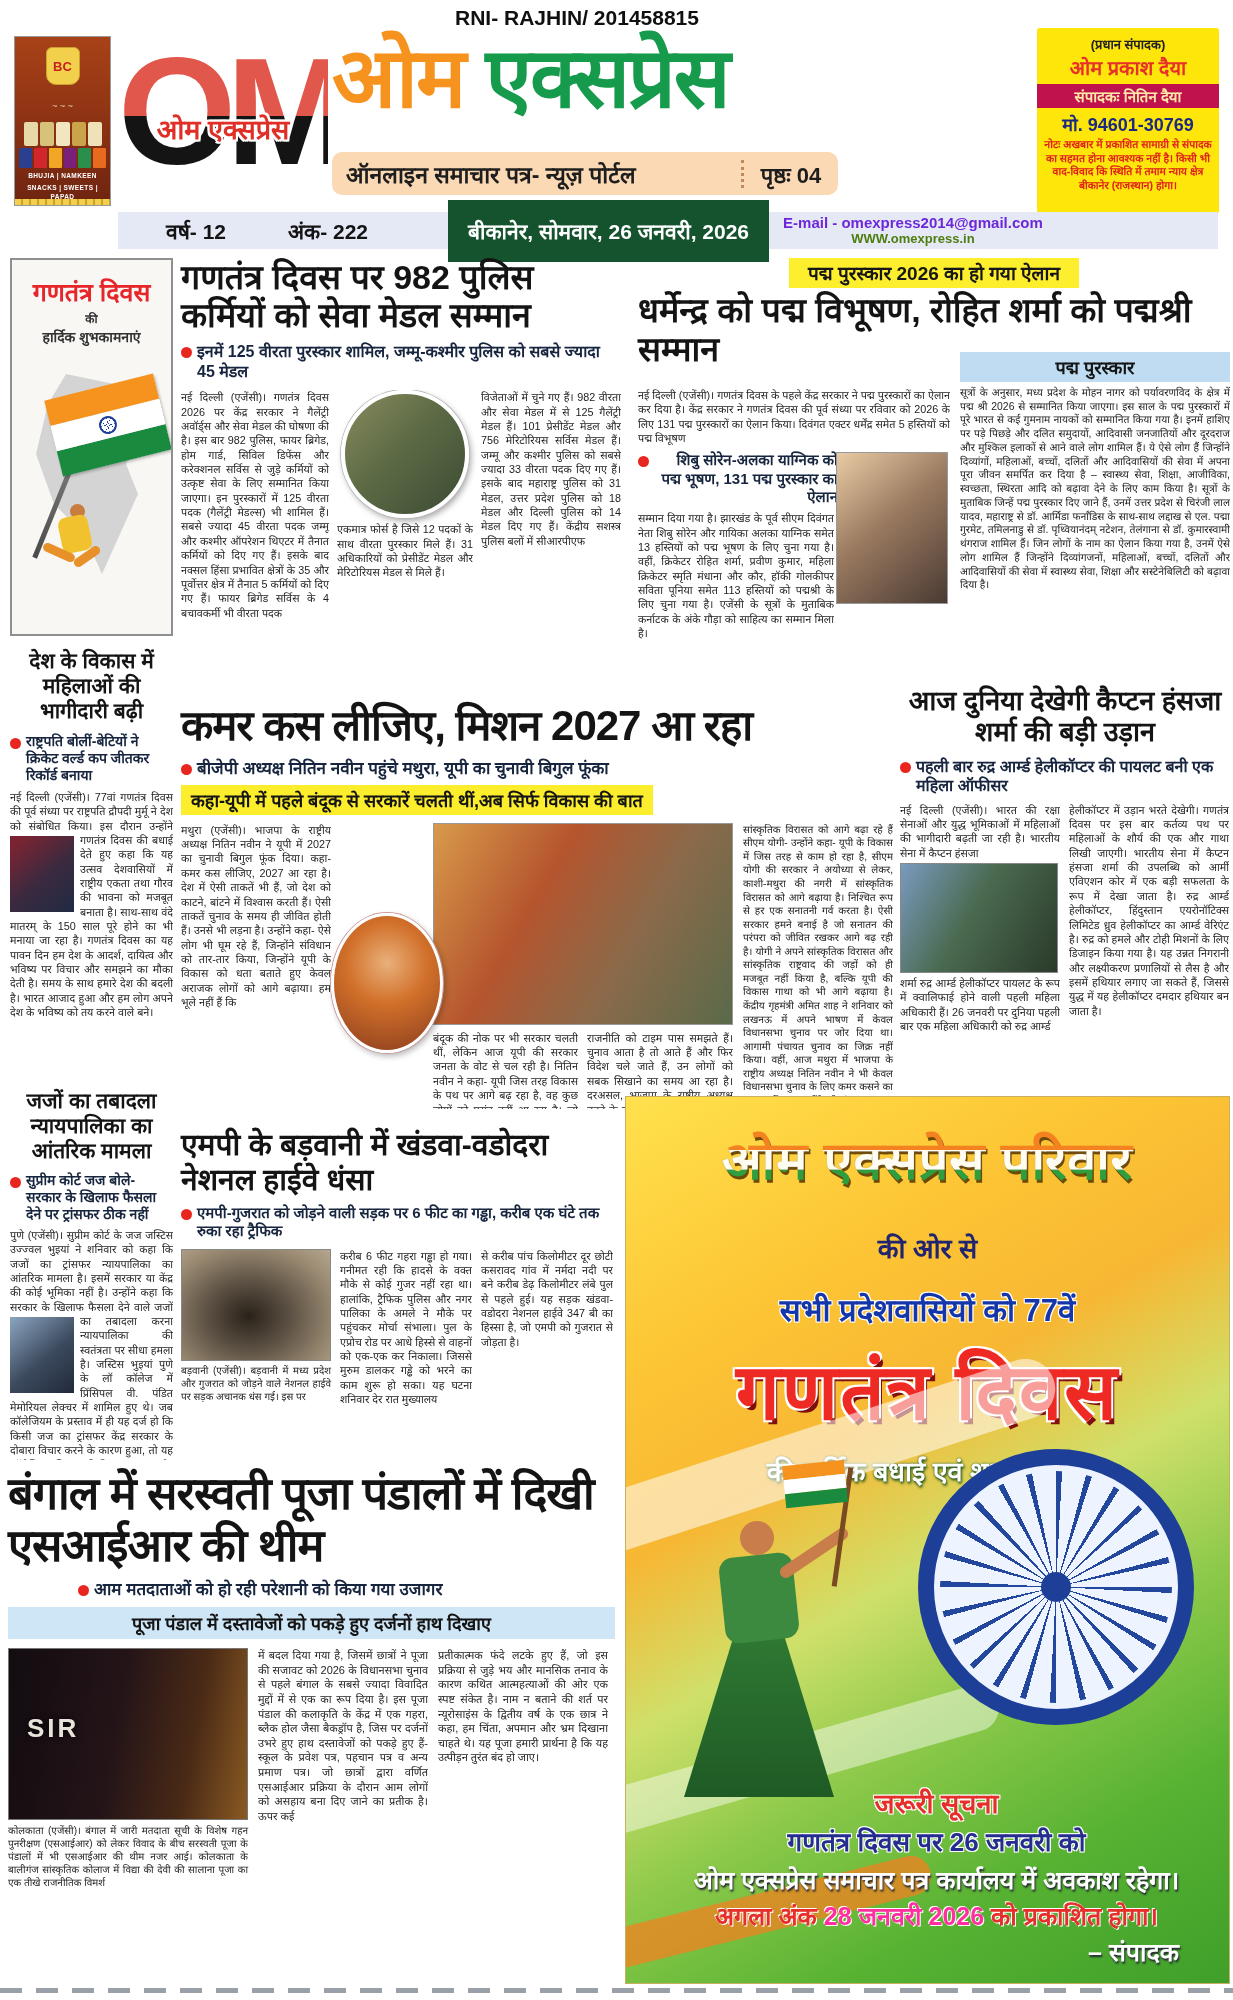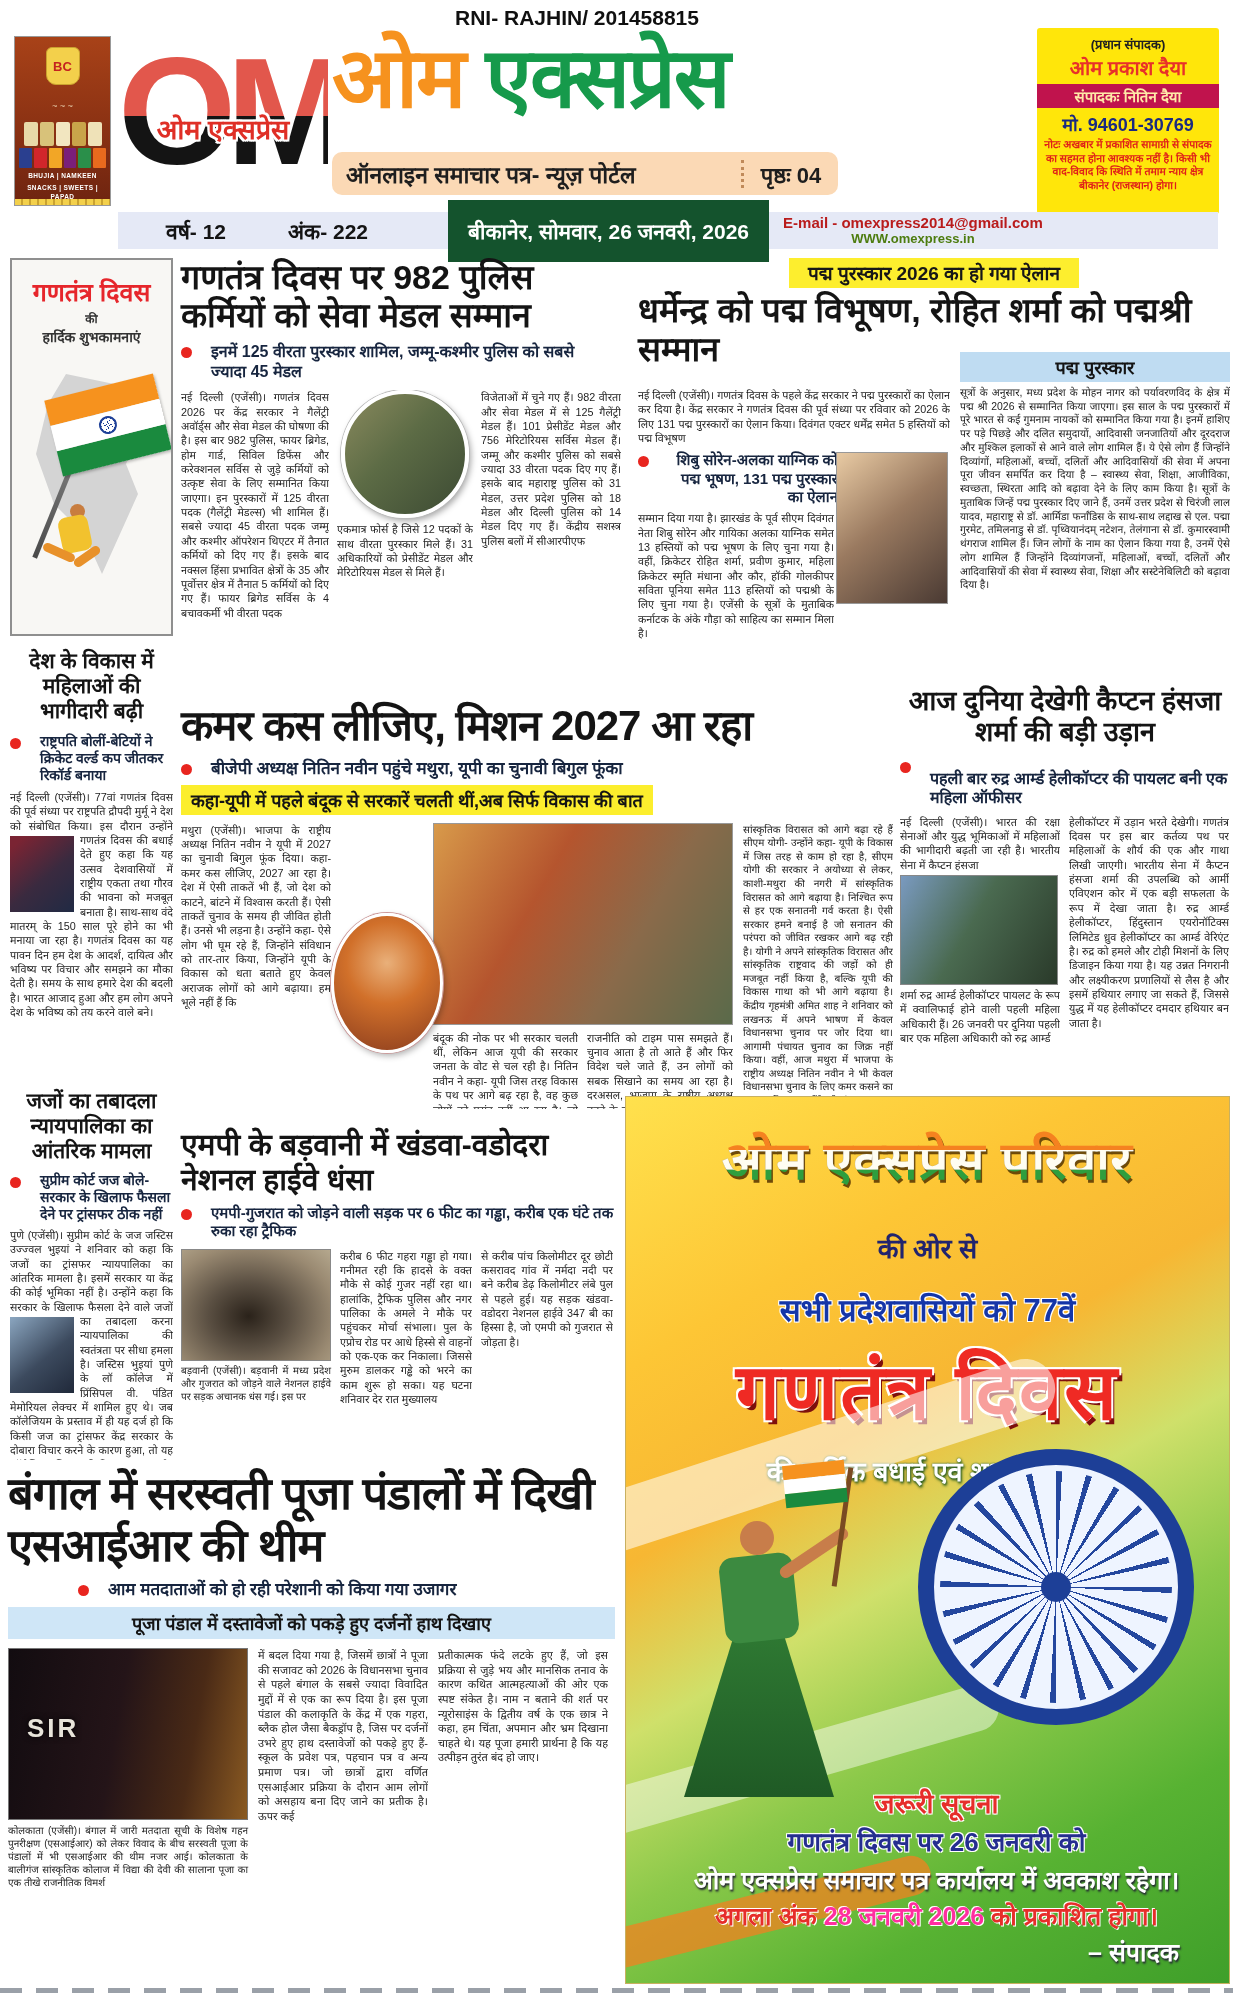--- a/index.html
+++ b/index.html
@@ -39,26 +39,26 @@
   .ed-chief { font-size:20px; font-weight:900; color:#e8302a; margin-top:1px; }
   .ed-band { background:#c0134d; color:#ffe9a8; font-size:15px; font-weight:800; padding:2px 0; margin-top:3px; }
   .ed-phone { font-size:18px; font-weight:900; color:#1b2a80; margin-top:4px; }
   .ed-note { font-size:10.6px; font-weight:700; color:#e02019; line-height:1.28; padding:2px 5px 0 5px; }
 
   .dateline { left:118px; top:212px; width:1100px; height:37px; background:#e5e9f6; display:flex; align-items:center; }
   .dl-year { margin-left:48px; font-size:21px; font-weight:800; color:#141414; }
   .dl-issue { margin-left:62px; font-size:21px; font-weight:800; color:#141414; }
   .dl-datebox { margin-left:80px; background:#14532d; color:#fff; padding:17px 20px; font-size:21px; font-weight:800; }
   .dl-contact { margin-left:14px; text-align:center; line-height:1.12; }
-  .dl-email { font-size:15px; font-weight:700; color:#b91c1c; }
+  .dl-email { font-size:15px; font-weight:700; color:#6d28d9; }
   .dl-site { font-size:13px; font-weight:700; color:#4d7c0f; }
 
   
   .hl { font-weight:900; color:#141414; }
-  .bullet { display:flex; gap:19px; }
+  .bullet { display:flex; gap:5px; }
   .dot { width:11px; height:11px; border-radius:50%; background:#e8251f; flex:none; margin-top:5px; }
   .btxt { font-weight:800; color:#17253f; line-height:1.22; }
   .body { font-size:10.8px; line-height:1.33; color:#1d1d1d; text-align:justify; overflow:hidden; }
 
   
   .greet { left:10px; top:258px; width:163px; height:378px; border:2px solid #8f8f8f; background:#f8f7f4; text-align:center; overflow:hidden; }
   .greet-t1 { margin-top:14px; font-size:25px; font-weight:900; color:#e6262b; }
   .greet-t2 { font-size:12px; font-weight:700; color:#333; margin-top:2px; }
   .greet-t3 { font-size:14px; font-weight:800; color:#333; }
   .flag-illus { position:relative; height:260px; margin-top:10px; }
@@ -112,21 +112,21 @@
   .m-col1 { position:absolute; left:0; top:0; width:150px; height:286px; }
   .rally-photo { position:absolute; left:252px; top:0; width:300px; height:202px; background:linear-gradient(120deg,#d89a4a 0%,#b5552e 35%,#8a6a4a 65%,#5a6a4a 100%); border:1px solid #999; }
   .bjp-circle { position:absolute; left:150px; top:90px; width:112px; height:140px; border-radius:50%; border:3px solid #fff; box-shadow:0 0 0 1px #c99,2px 3px 6px rgba(0,0,0,.3); background:radial-gradient(circle at 50% 35%,#e9b07a 0%,#d1702a 40%,#8a3c1e 100%); }
   .m-mida { position:absolute; left:252px; top:208px; width:145px; height:78px; }
   .m-midb { position:absolute; left:406px; top:208px; width:146px; height:78px; }
   .m-col3 { position:absolute; left:562px; top:0; width:150px; height:286px; font-size:10.2px; }
 
   
   .art-captain { left:900px; top:686px; width:330px; height:406px; }
   .art-captain .hl { font-size:27px; line-height:1.16; text-align:center; }
-  .art-captain .btxt { font-size:16px;margin-top:12px; }
+  .art-captain .btxt { font-size:16px; }
   .cap-cols { display:flex; gap:9px; margin-top:7px; height:228px; overflow:hidden; }
   .cap-cols > div { width:160px; }
   .captain-photo { width:158px; height:110px; margin:3px 0; background:linear-gradient(120deg,#7a9ac0 0%,#4a6a50 45%,#2a3a2a 100%); border:1px solid #888; }
 
   
   .art-highway { left:181px; top:1128px; width:437px; height:338px; }
   .art-highway .hl { font-size:30px; line-height:1.15; }
   .art-highway .btxt { font-size:15px; }
   .hw-row { display:flex; gap:9px; margin-top:8px; height:210px; overflow:hidden; }
   .hw-photo-wrap { width:150px; }

